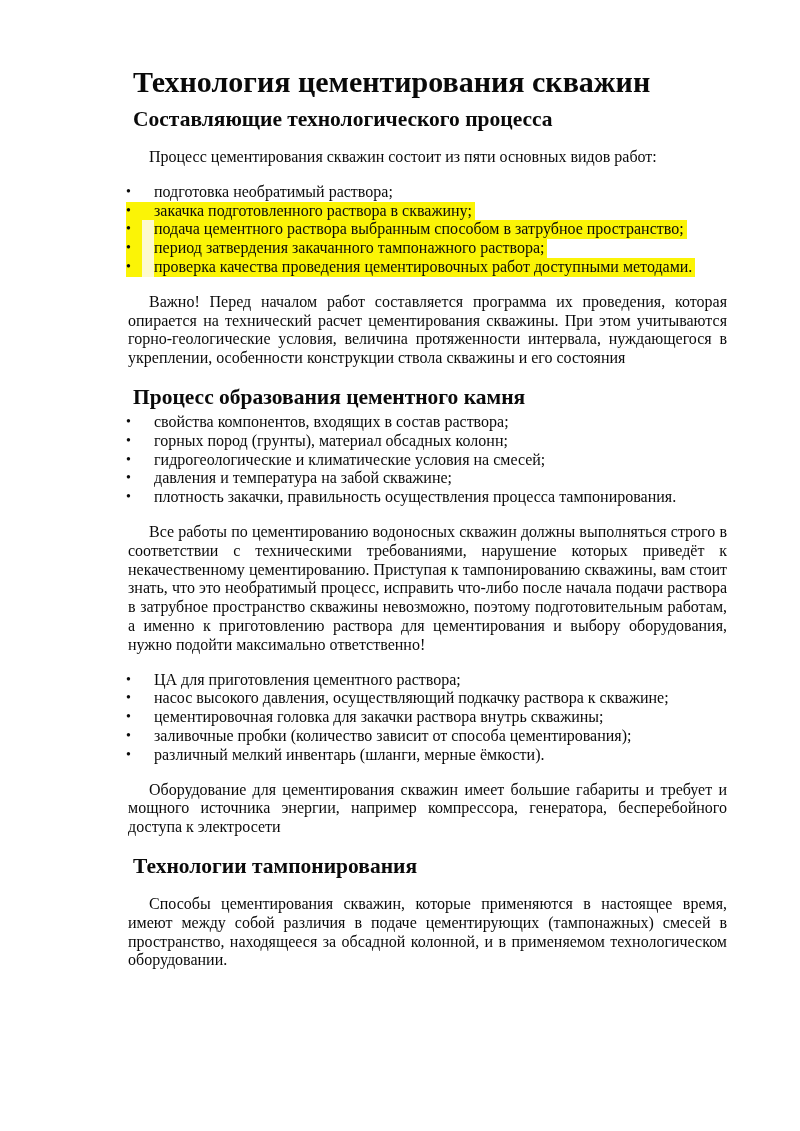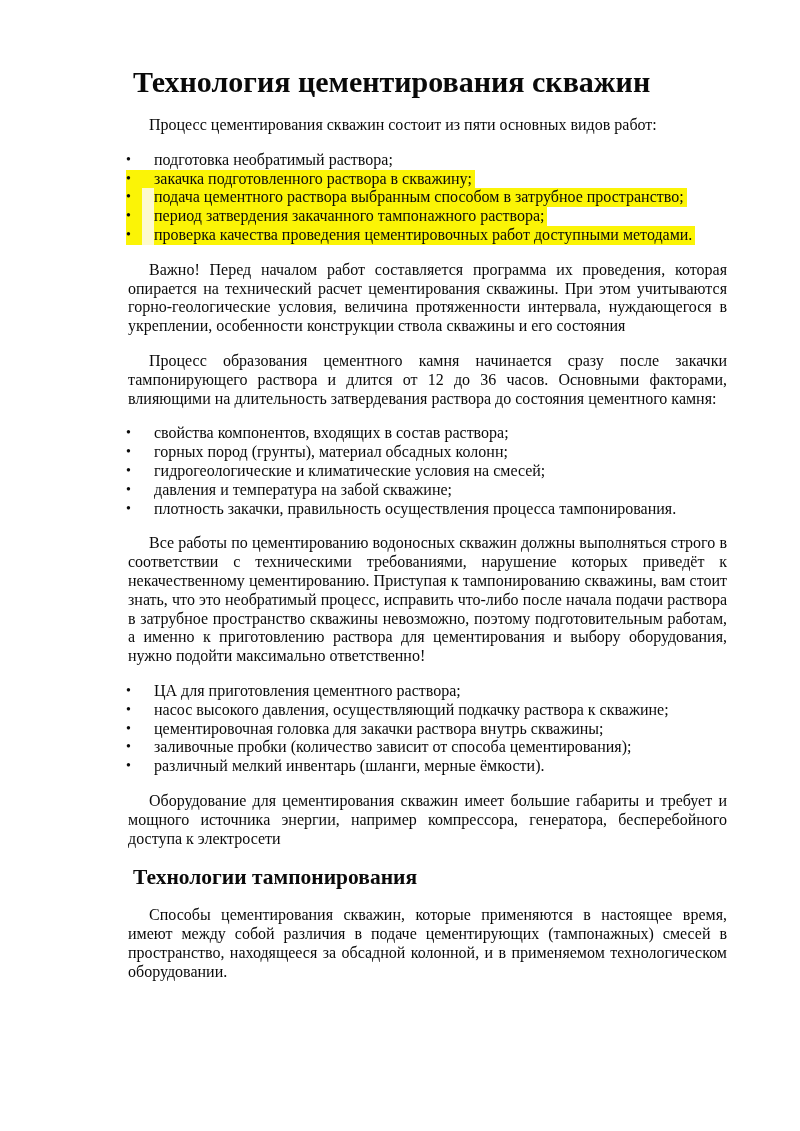--- a/index.html
+++ b/index.html
@@ -51,20 +51,21 @@
   .li.hl .tx  { background: var(--hl); }
 </style>
 </head>
 <body>
 
 <div class="page">
 
   <h1>Технология цементирования скважин</h1>
 
   <section>
+    <h2>Составляющие технологического процесса</h2>
     <p>Процесс цементирования скважин состоит из пяти основных видов работ:</p>
     <div class="list">
       <div class="li">
         <span class="m">•</span>
         <span class="gap"></span>
         <span class="t"><span class="tx">подготовка необратимый раствора;</span></span>
       </div>
       <div class="li hl hl-first">
         <span class="m">•</span>
         <span class="gap"></span>
@@ -83,21 +84,21 @@
       <div class="li hl">
         <span class="m">•</span>
         <span class="gap"></span>
         <span class="t"><span class="tx">проверка качества проведения цементировочных работ доступными методами.</span></span>
       </div>
     </div>
     <p>Важно! Перед началом работ составляется программа их проведения, которая опирается на технический расчет цементирования скважины. При этом учитываются горно-геологические условия, величина протяженности интервала, нуждающегося в укреплении, особенности конструкции ствола скважины и его состояния</p>
   </section>
 
   <section>
-    <p>Процесс образования цементного камня начинается сразу после закачки тампонирующего раствора и длится от 12 до 36 часов. Основными факторами, влияющими на длительность затвердевания раствора до состояния цементного камня:</p>
+    <h2>Процесс образования цементного камня</h2>
     <div class="list">
       <div class="li">
         <span class="m">•</span>
         <span class="gap"></span>
         <span class="t"><span class="tx">свойства компонентов, входящих в состав раствора;</span></span>
       </div>
       <div class="li">
         <span class="m">•</span>
         <span class="gap"></span>
         <span class="t"><span class="tx">горных пород (грунты), материал обсадных колонн;</span></span>

